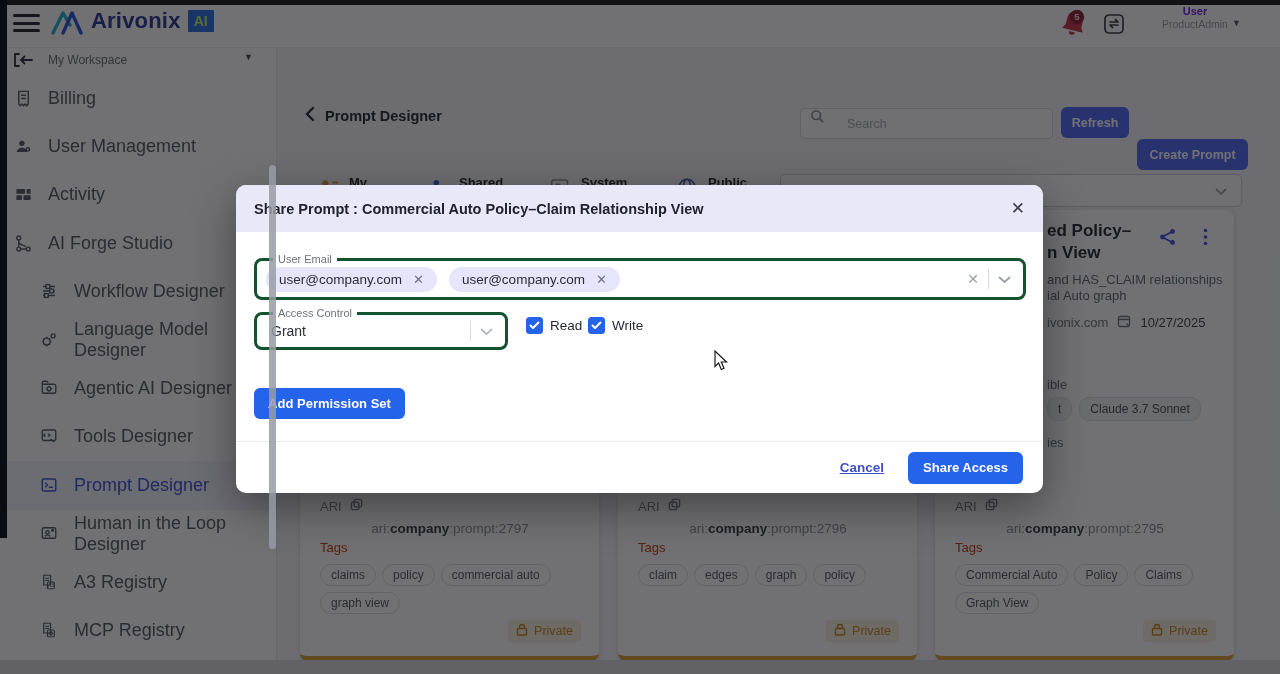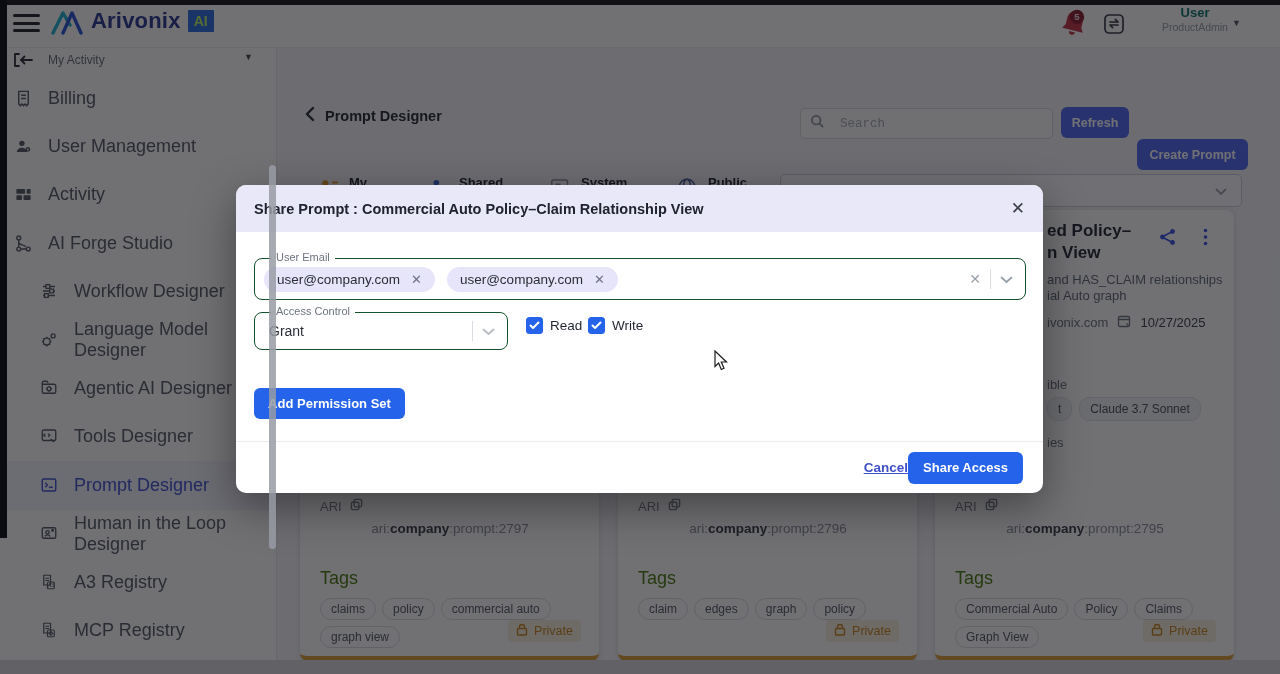--- a/index.html
+++ b/index.html
@@ -12,21 +12,21 @@
 
   .topbar { position:absolute; left:0; top:0; width:1280px; height:48px; background:#fff; border-bottom:1px solid #ececf1; }
   .hamburger { position:absolute; left:13px; top:14px; width:27px; height:20px; cursor:pointer; }
   .hamburger span { display:block; height:3.2px; background:#23262d; border-radius:2px; margin-bottom:4.4px; }
   .logo { position:absolute; left:50px; top:7px; display:flex; align-items:center; gap:7px; }
   .logo-text { font-size:22px; font-weight:bold; color:#2c3a8f; letter-spacing:.2px; }
   .logo-badge { background:#2f6fe0; color:#bef264; font-size:14px; font-weight:bold; border-radius:1px; padding:4px 6px; line-height:1; }
   .bell-wrap { position:absolute; left:1056px; top:6px; width:36px; height:36px; }
   .swap-wrap { position:absolute; left:1102px; top:12px; width:24px; height:24px; }
   .user-block { position:absolute; left:1150px; top:5px; width:90px; text-align:center; cursor:pointer; }
-  .user-name { font-size:13px; font-weight:bold; color:#0f766e; }
+  .user-name { font-size:11px; font-weight:bold; color:#6d28d9; }
   .user-role { font-size:10.5px; color:#9aa0a8; margin-top:1px; }
   .user-caret { position:absolute; left:1232px; top:18px; font-size:9px; color:#555a62; }
 
   .edge-top { position:absolute; left:0; top:0; width:1280px; height:5px; background:#1b1c20; }
   .edge-left { position:absolute; left:0; top:0; width:7px; height:538px; background:#0e0f13; }
 
   .sidebar { position:absolute; left:0; top:48px; width:277px; height:626px; background:#fff; border-right:1px solid #e7e8ec; }
   .workspace-row { position:relative; height:26px; }
   .collapse-ic { position:absolute; left:13px; top:4px; }
   .workspace-label { position:absolute; left:48px; top:5px; font-size:12px; color:#6a6f78; }
@@ -35,42 +35,42 @@
   .nav-item { display:flex; align-items:center; height:48.4px; padding-left:14px; cursor:pointer; color:#565c66; }
   .nav-item.indent { padding-left:40px; }
   .nav-item.active { color:#4353d0; background:rgba(67,83,216,0.07); }
   .nav-icon { width:19px; height:19px; margin-right:15px; flex:0 0 auto; color:#565c66; }
   .nav-item.active .nav-icon { color:#4353d0; }
   .nav-label { font-size:18px; }
 
   .content { position:absolute; left:277px; top:48px; width:1003px; height:626px; background:#f3f4f7; }
   .page-head { position:absolute; left:28px; top:58px; display:flex; align-items:center; gap:10px; }
   .page-title { font-size:14.5px; font-weight:bold; color:#262b33; }
-  .search-box { position:absolute; left:523px; top:60px; width:253px; height:31px; background:#fcfcfd; border:1px solid #d6d9df; border-radius:5px; display:flex; align-items:center; padding:0 9px; gap:15px;font-family:Liberation Mono, monospace; }
+  .search-box { position:absolute; left:523px; top:60px; width:253px; height:31px; background:#fcfcfd; border:1px solid #d6d9df; border-radius:5px; display:flex; padding:0 9px; gap:22px; }
   .search-box input { border:0; outline:0; background:transparent; font-size:12.5px; color:#3a3f48; width:100%; font-family:inherit; }
   .search-box input::placeholder { color:#a8adb5; }
   .btn-dim { position:absolute; top:59px; height:31px; background:#4f6af0; color:#fff; border:0; border-radius:6px; font-size:12.5px; font-weight:bold; font-family:inherit; cursor:pointer; }
   .btn-refresh { left:784px; width:68px; }
   .btn-create { left:860px; width:111px;margin-top:32px; }
 
   .tab { position:absolute; top:127px; display:flex; gap:9px; cursor:pointer; }
   .tab-icon { width:22px; height:20px; margin-top:2px; }
   .tab-label { width:66px; font-size:13px; font-weight:bold; color:#23262e; line-height:1.22; }
   .tab-underline { position:absolute; left:31px; top:171px; width:104px; height:4px; border-radius:2px; background:linear-gradient(90deg,#24429f,#2e86c9); }
 
   .select-box { position:absolute; left:503px; top:126px; width:462px; height:33px; background:#fdfdfe; border:1px solid #cdd0d8; border-radius:5px; display:flex; align-items:center; padding:0 14px; cursor:pointer; }
   .select-text { font-size:13px; color:#8d929b; flex:1; }
 
   .card { position:absolute; top:162px; width:299px; height:451px; background:#fff; border-radius:8px; border-bottom:5px solid #dd9f35; box-shadow:0 1px 5px rgba(25,29,45,.14); overflow:hidden; }
   .card1 { left:23px; } .card2 { left:341px; } .card3 { left:658px; }
   .card-lower { position:absolute; left:20px; top:288px; width:260px; }
   .ari-row { display:flex; align-items:center; gap:8px; font-size:13px; color:#7c828c; }
   .ari-string { margin-top:7px; font-size:13.5px; color:#8a8f99;text-align:center; }
   .ari-org { color:#3a3f48; font-weight:bold; }
-  .tags-label { margin-top:32px; font-size:18px; color:#4d7c0f; }
+  .tags-label { margin-top:4px; font-size:13px; color:#c2410c; }
   .tag-row { margin-top:9px; display:flex; gap:6px; flex-wrap:wrap; }
   .tag-pill { border:1px solid #d9dce2; border-radius:999px; padding:3px 10px; font-size:12px; color:#555b64; white-space:nowrap; }
   .private-badge { position:absolute; right:18px; bottom:14px; display:flex; align-items:center; gap:6px; background:#f7efdd; border-radius:4px; padding:3px 8px; font-size:12.5px; color:#c9861f; }
 
   .frag { position:absolute; left:112px; width:190px; }
   .frag-title { top:10px; font-size:17px; font-weight:bold; color:#262b36; line-height:1.3; }
   .frag-desc { top:62px; font-size:13px; color:#636b76; line-height:1.25; }
   .frag-meta { top:104px; display:flex; align-items:center; gap:9px; font-size:13px; color:#6d737d; }
   .frag-date { color:#3a3f48; }
   .frag-lab1 { top:167px; font-size:13px; color:#6d737d; }
@@ -82,40 +82,40 @@
   .sb-thumb { position:absolute; left:269px; top:165px; width:7px; height:384px; border-radius:4px; background:rgba(152,155,163,.85); z-index:30; }
   .bottom-strip { position:absolute; left:0; top:660px; width:1280px; height:14px; background:#d9dade; }
 
   
   .overlay { position:absolute; inset:0; background:rgba(10,11,15,0.58); z-index:5; }
   .modal { position:absolute; left:236px; top:185px; width:807px; height:308px; background:#fff; border-radius:10px; box-shadow:0 14px 44px rgba(0,0,0,.4); z-index:10; }
   .modal-header { position:absolute; left:0; top:0; right:0; height:47px; background:#e9e8f8; border-radius:10px 10px 0 0; display:flex; align-items:center; padding:0 18px; }
   .modal-title { font-size:14.5px; font-weight:bold; color:#20242e; flex:1; }
   .modal-close { font-size:17px; color:#3a3f48; cursor:pointer; line-height:1; }
 
-  .fieldset { position:absolute; border:1px solid #14532d; border-radius:8px; background:#fff; }
+  .fieldset { position:absolute; border:3px solid #14532d; border-radius:8px; background:#fff; }
   .fieldset .legend { position:absolute; top:-8px; left:16px; background:#fff; padding:0 5px; font-size:11px; color:#6d737d; }
   .fs-email { left:18px; right:17px; top:73px; height:42px; display:flex; align-items:center; padding-left:9px; gap:12px; }
   .email-chip { display:flex; align-items:center; background:#e7e5fa; border-radius:16px; padding:5px 13px; font-size:13.5px; color:#2a2e38; }
   .chip-x { margin-left:11px; color:#6b7280; font-size:13px; cursor:pointer; }
   .fs-right-controls { position:absolute; right:12px; top:0; height:100%; display:flex; align-items:center; gap:9px; }
   .clear-x { color:#9aa0a8; font-size:14px; cursor:pointer; }
   .vdiv { width:1px; height:20px; background:#d8dbe1; }
 
   .fs-access { left:18px; top:127px; width:254px; height:38px; display:flex; align-items:center; padding-left:14px; cursor:pointer; }
   .access-value { font-size:14px; color:#2a2e38; }
 
   .check-group { position:absolute; top:132px; display:flex; align-items:center; gap:7px; cursor:pointer; }
   .cg-read { left:290px; } .cg-write { left:352px; }
   .checkbox { width:17px; height:17px; background:#2563eb; border-radius:3.5px; display:flex; align-items:center; justify-content:center; }
   .check-label { font-size:13.5px; color:#1f242e; }
 
   .btn-primary { background:#2563eb; color:#fff; border:0; border-radius:6px; font-size:13px; font-weight:bold; font-family:inherit; cursor:pointer; }
   .btn-add { position:absolute; left:18px; top:203px; width:151px; height:31px; }
-  .modal-footer { position:absolute; left:0; bottom:0; right:0; height:52px; border-top:1px solid #ebecf1; display:flex; align-items:center; justify-content:flex-end; padding-right:20px; }
+  .modal-footer { position:absolute; left:0; bottom:0; right:0; height:52px; border-top:1px solid #ebecf1; display:flex; align-items:center; justify-content:flex-end; gap:24px; padding-right:20px; }
   .cancel-link { font-size:13.5px; font-weight:bold; color:#3f51c9; text-decoration:underline; cursor:pointer; }
   .btn-share { width:115px; height:32px; }
 
   .cursor { position:absolute; left:714px; top:350px; z-index:40; pointer-events:none; }
 </style>
 </head>
 <body>
 
 <div class="screen">
   <div class="app">
@@ -158,21 +158,21 @@
     </header>
 
     <aside class="sidebar">
       <div class="workspace-row">
         <span class="collapse-ic">
           <svg width="22" height="16" viewBox="0 0 22 16" fill="none" stroke="#2b2f38" stroke-width="1.8" stroke-linecap="round">
             <path d="M2 2 v12 M2 2 h4 M2 14 h4"></path>
               <path d="M19 8 H8 M11.5 4.5 L8 8 l3.5 3.5"></path>
           </svg>
         </span>
-        <span class="workspace-label">My Activity</span>
+        <span class="workspace-label">My Workspace</span>
         <span class="workspace-caret">▼</span>
       </div>
       <nav class="nav">
         <div class="nav-item">
           <span class="nav-icon"><svg width="19" height="19" viewBox="0 0 24 24" fill="none" stroke="currentColor" stroke-width="1.8">
                 <path d="M6 3 h12 v16 l-2 2 -2-2 -2 2 -2-2 -2 2 -2-2 z"></path>
                 <path d="M9 8 h6 M9 12 h6"></path>
               </svg></span>
           <span class="nav-label">Billing</span>
         </div>

